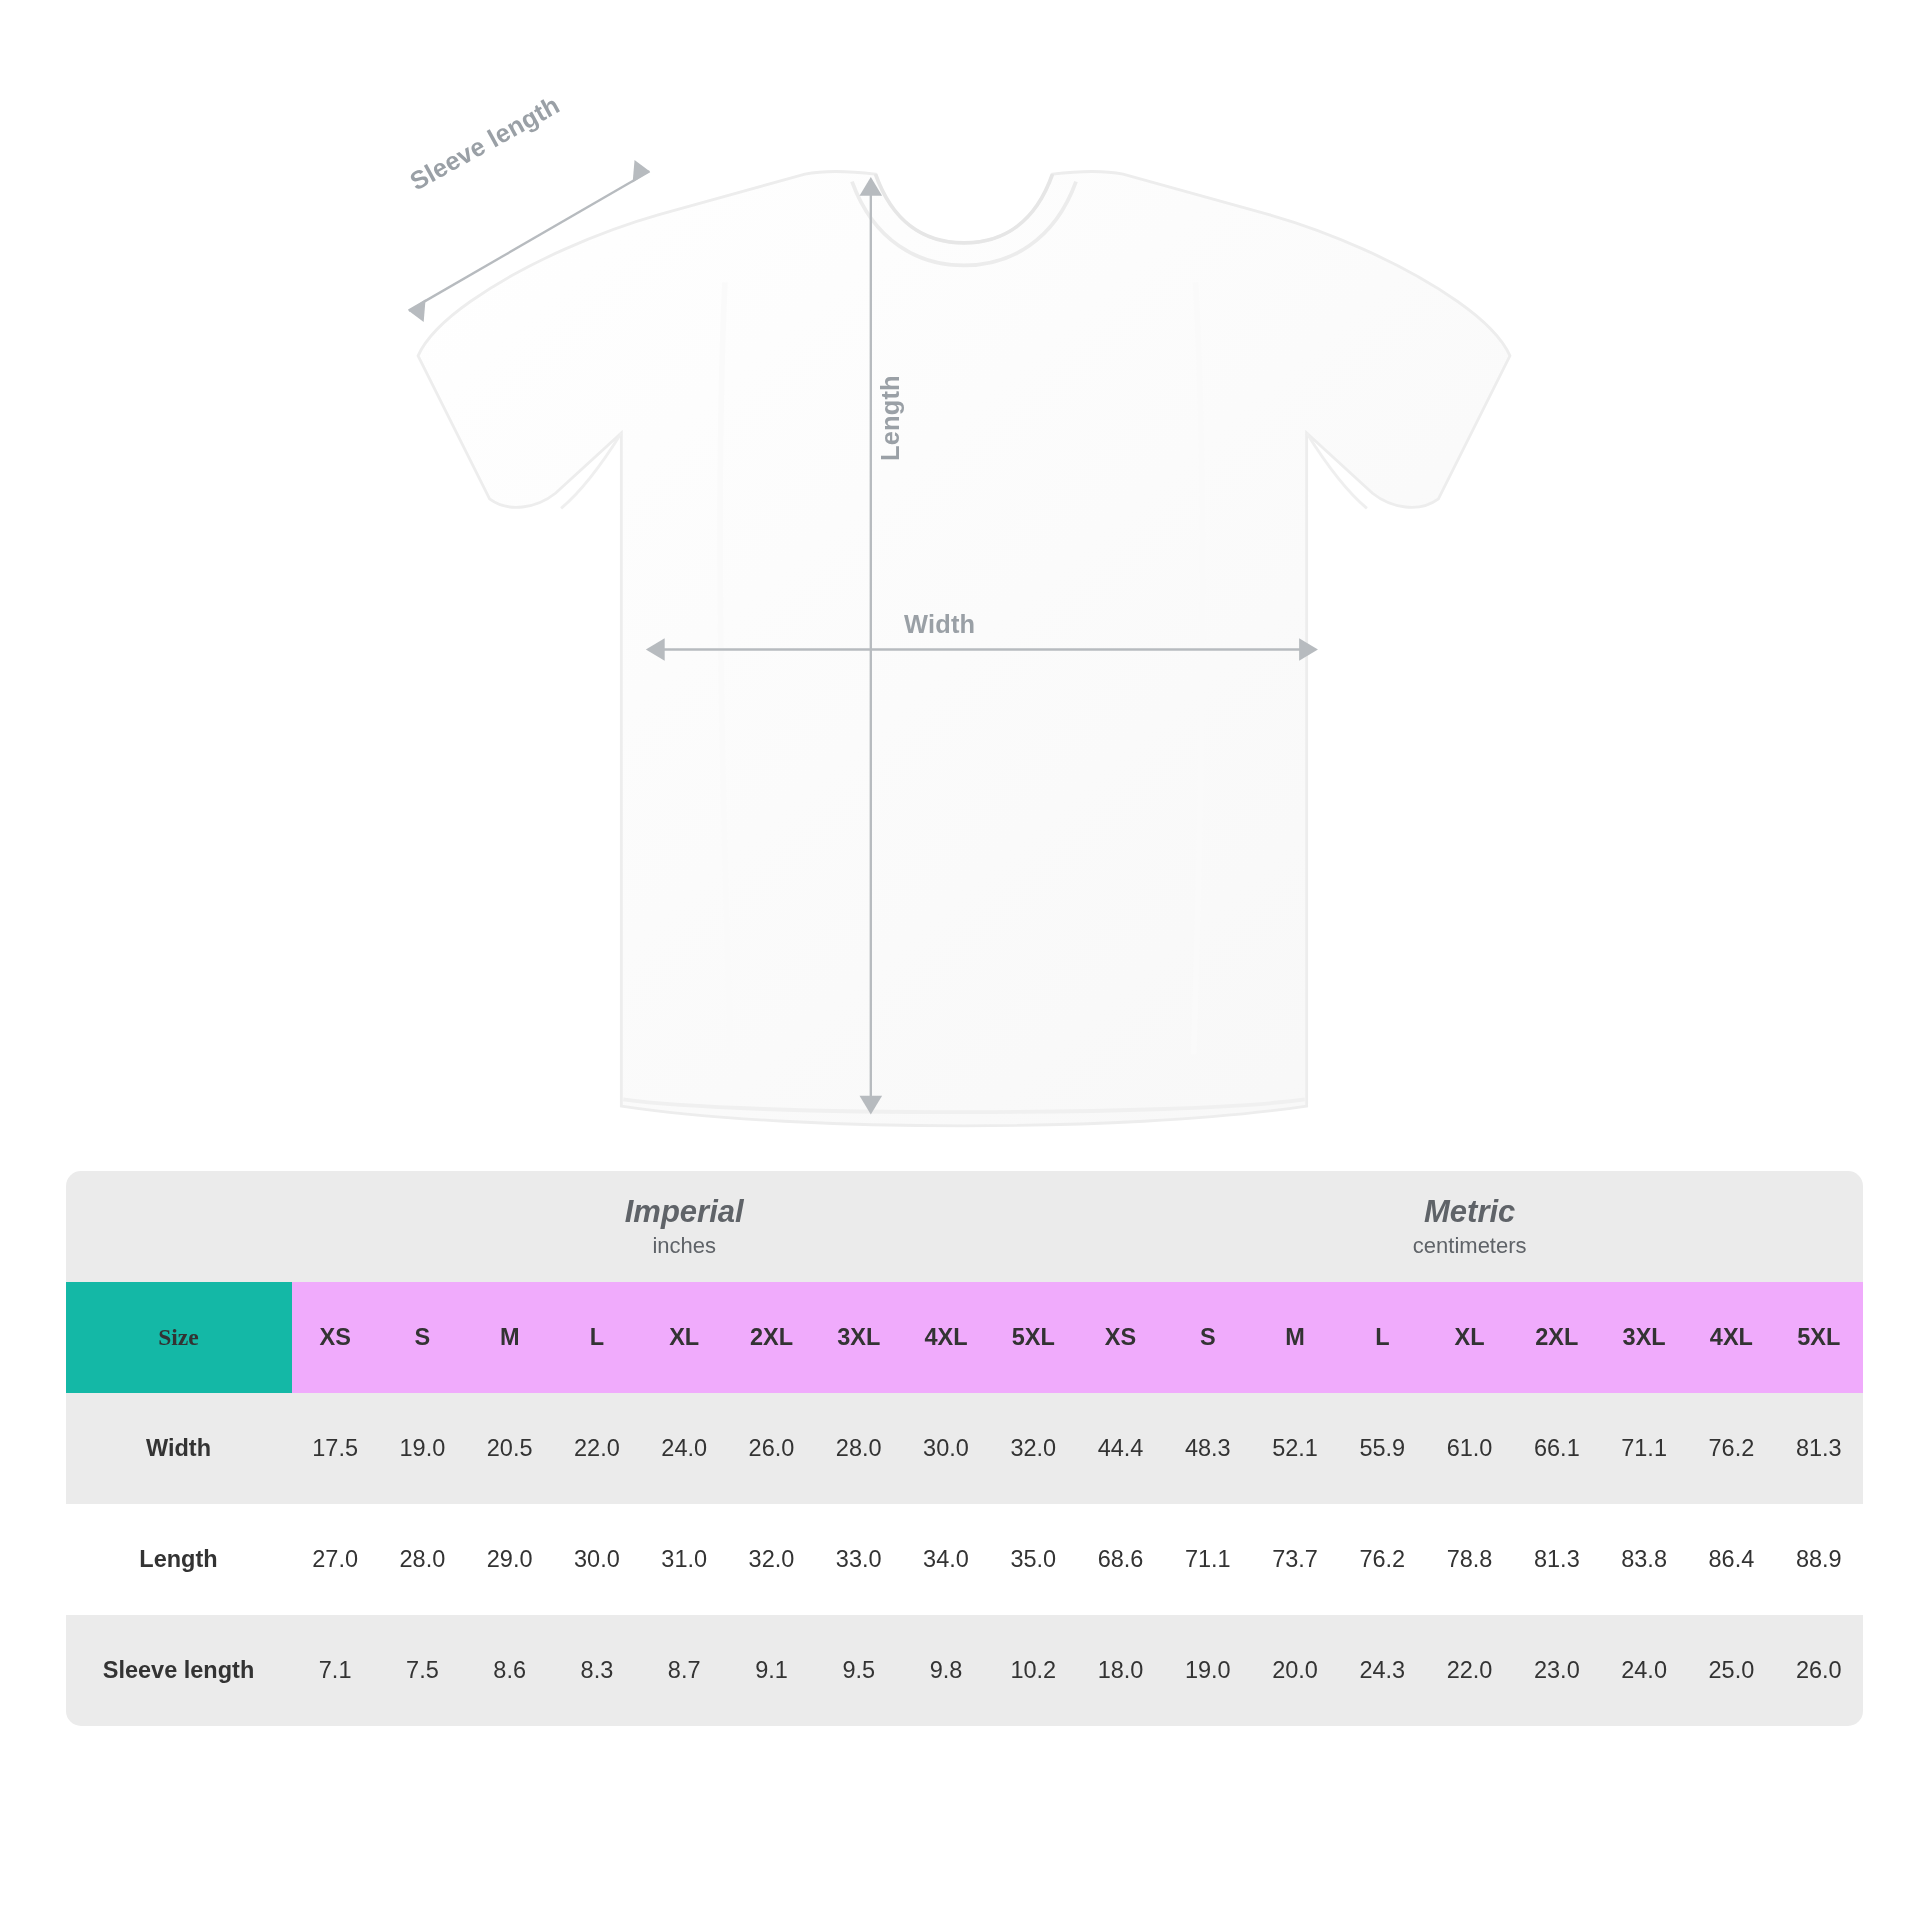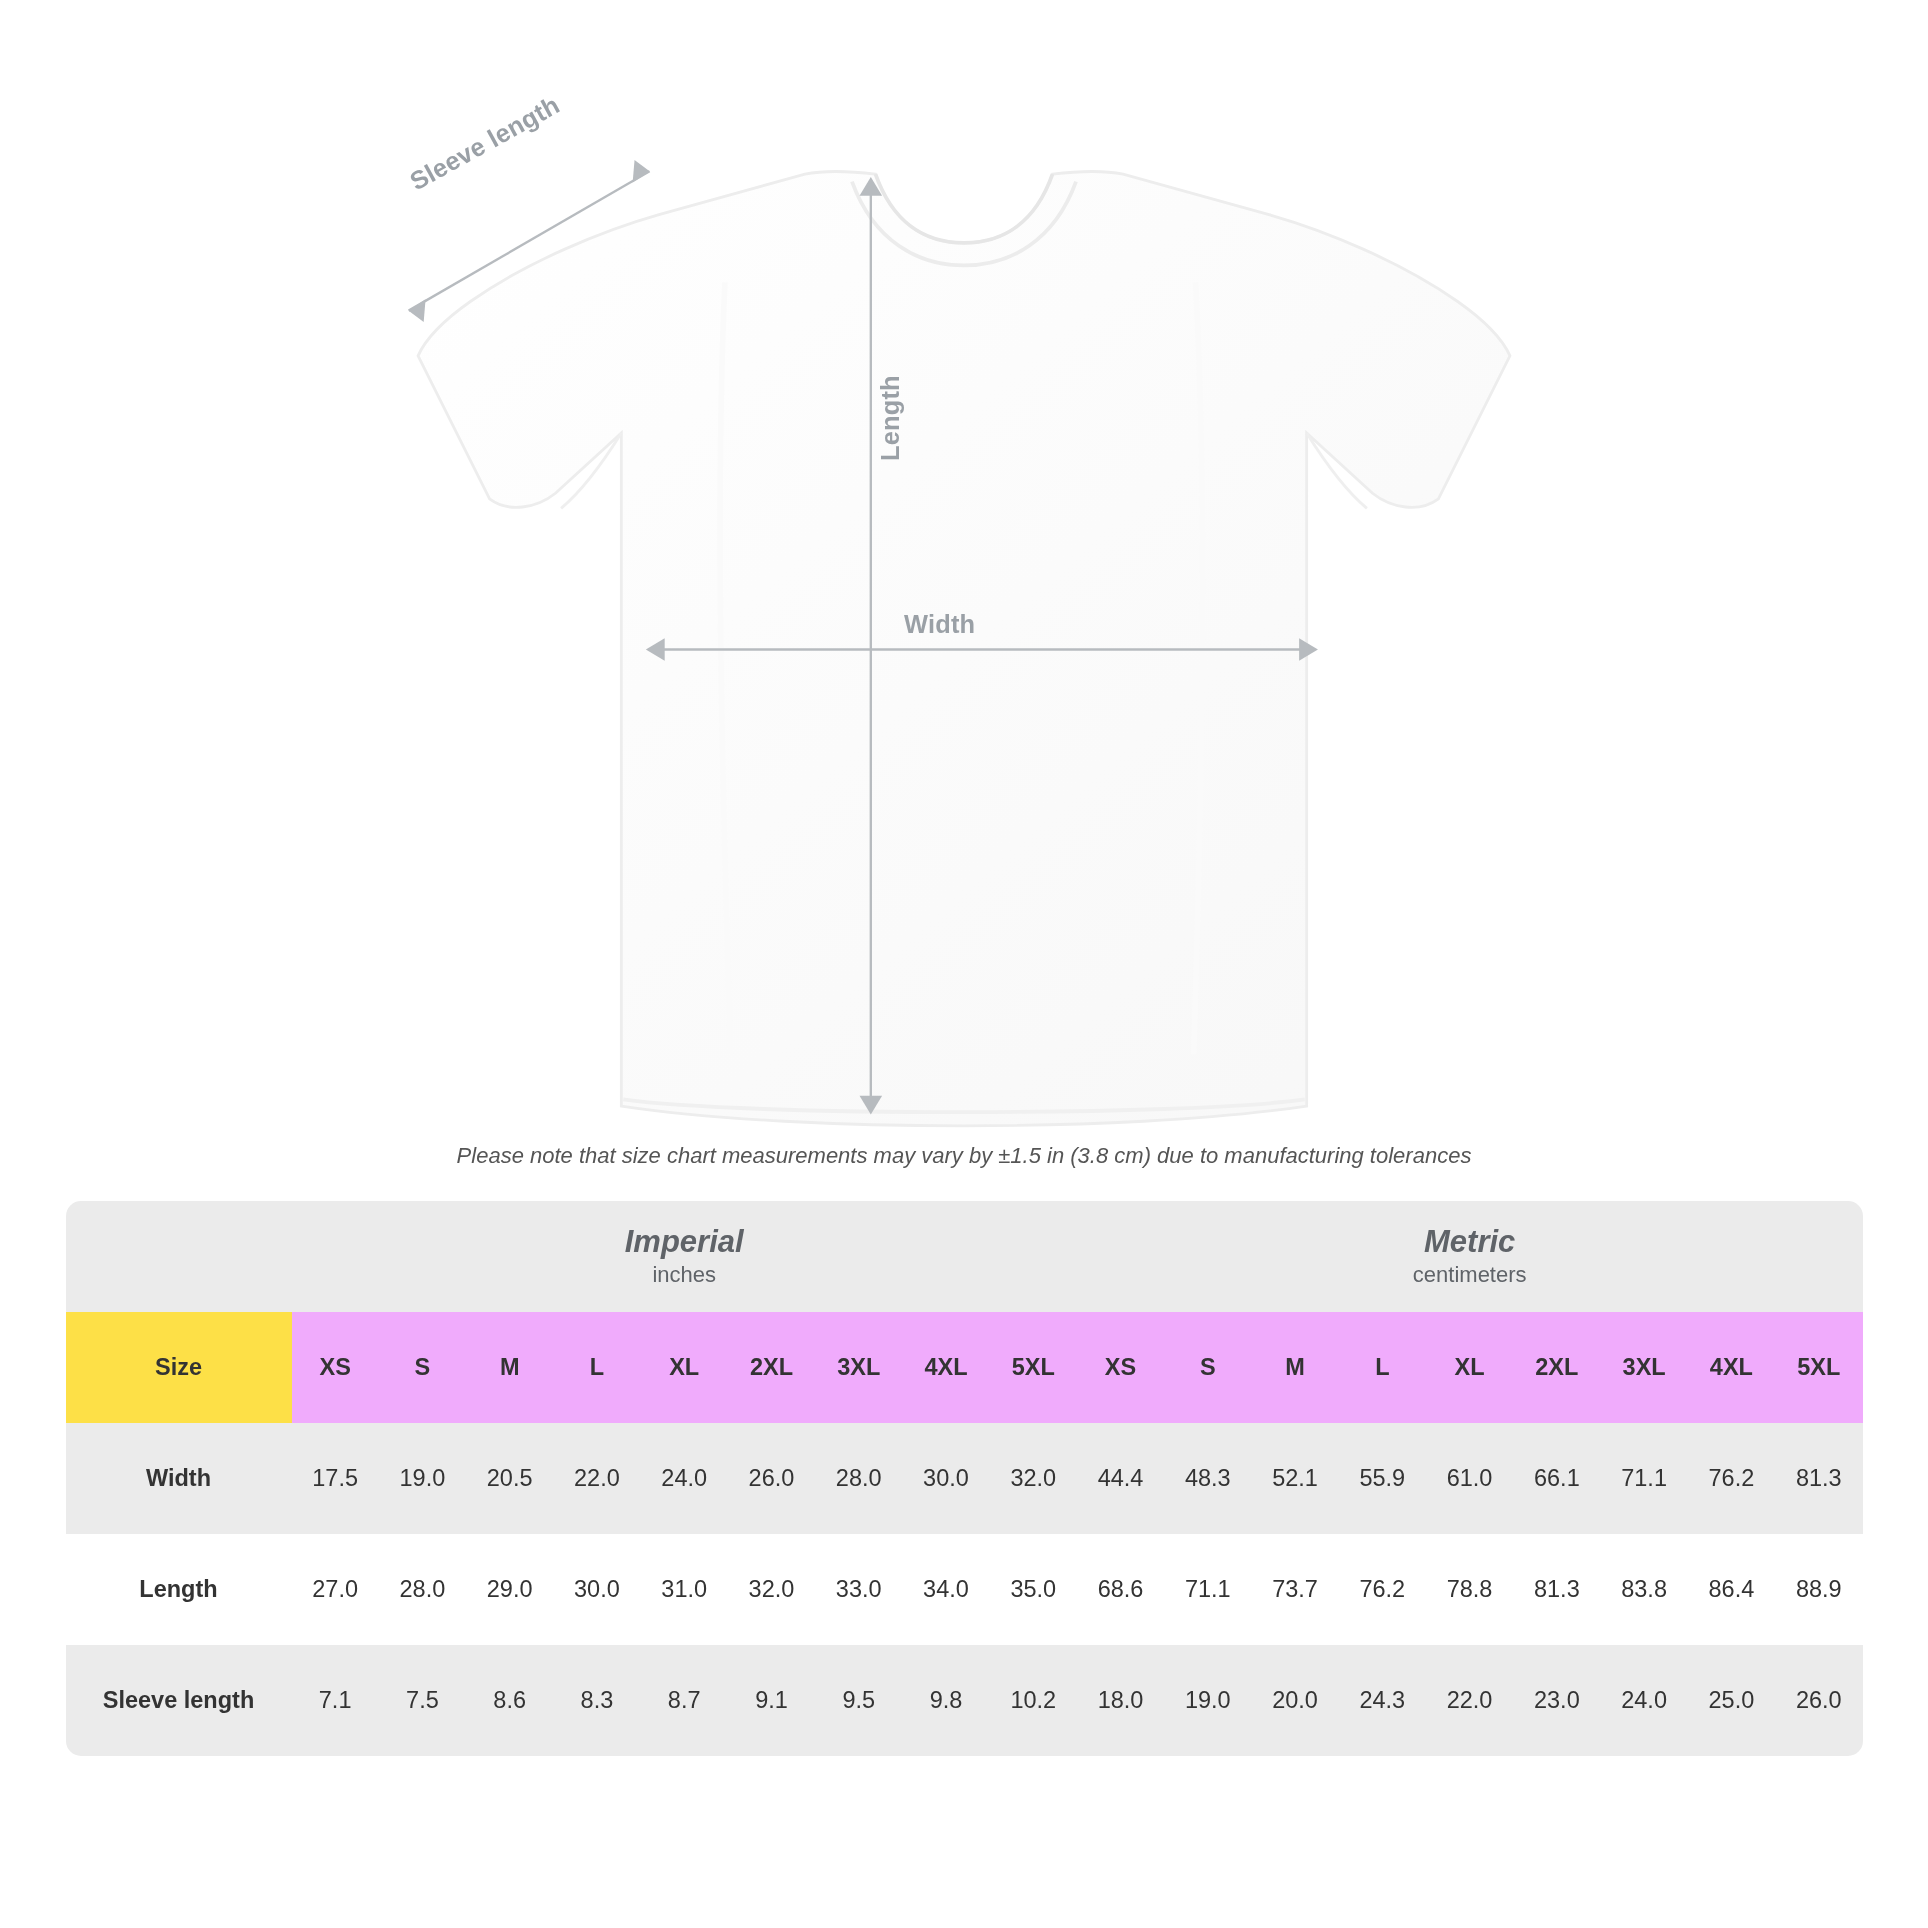--- a/index.html
+++ b/index.html
@@ -125,21 +125,22 @@
   .corner-tl { border-top-left-radius: 15px; }
   .corner-tr { border-top-right-radius: 15px; }
 
   .hdr-row th {
     background: #f0abfc;
     font-size: 24.5px;
     font-weight: bold;
     color: #333333;
   }
   .hdr-row th.rowlabel {
-    background: #fde047;
+    background: #14b8a6;
+    font-family: Liberation Serif, serif;
   }
 
   tr.band td, tr.band th {
     background: #ebebeb;
   }
   tr.plain td, tr.plain th {
     background: #ffffff;
   }
   th.rowlabel {
     font-size: 24.5px;
@@ -217,21 +218,20 @@
       </g>
     </svg>
 
     <div class="dim-label sleeve">Sleeve length</div>
     <div class="dim-label length">Length</div>
     <div class="dim-label width">Width</div>
   </div>
 </div>
 
 <div class="title-block">
-  <p class="chart-note">Please note that size chart measurements may vary by ±1.5 in (3.8 cm) due to manufacturing tolerances</p>
 </div>
 
 <div class="table-wrap">
   <table class="size-table">
     <colgroup>
       <col style="width:226px">
       <col span="18">
     </colgroup>
     <tbody>
       <tr>

